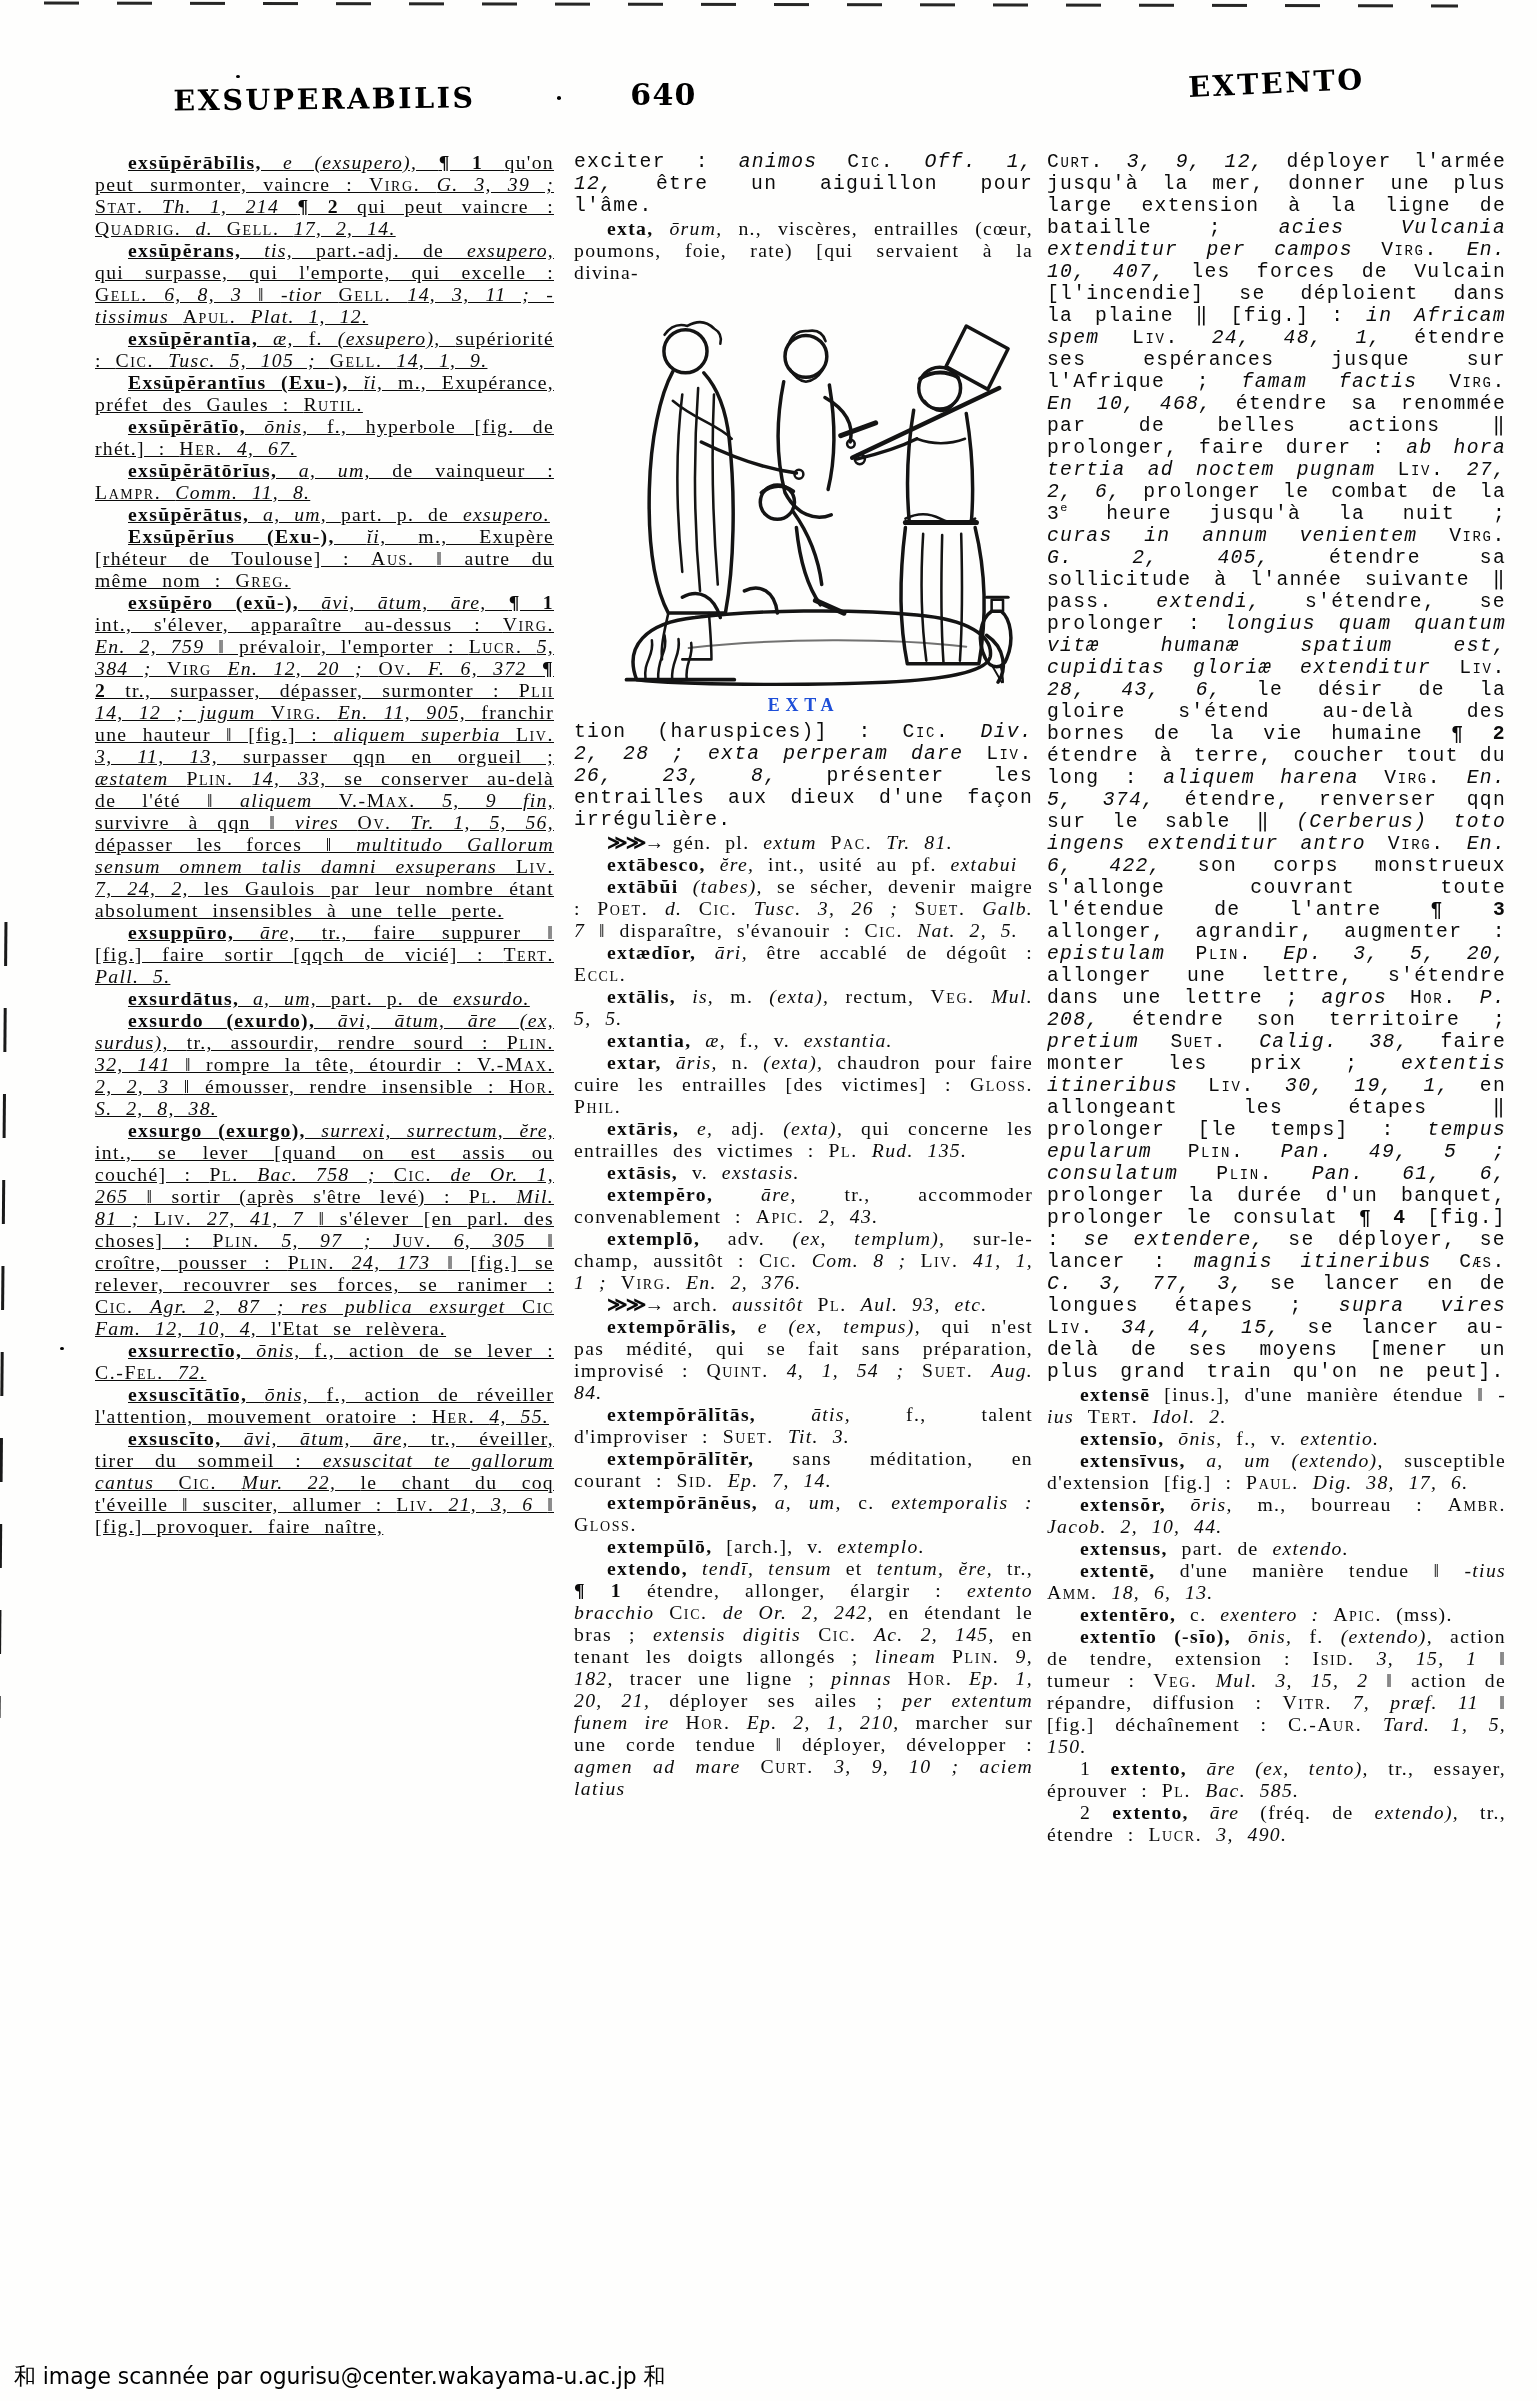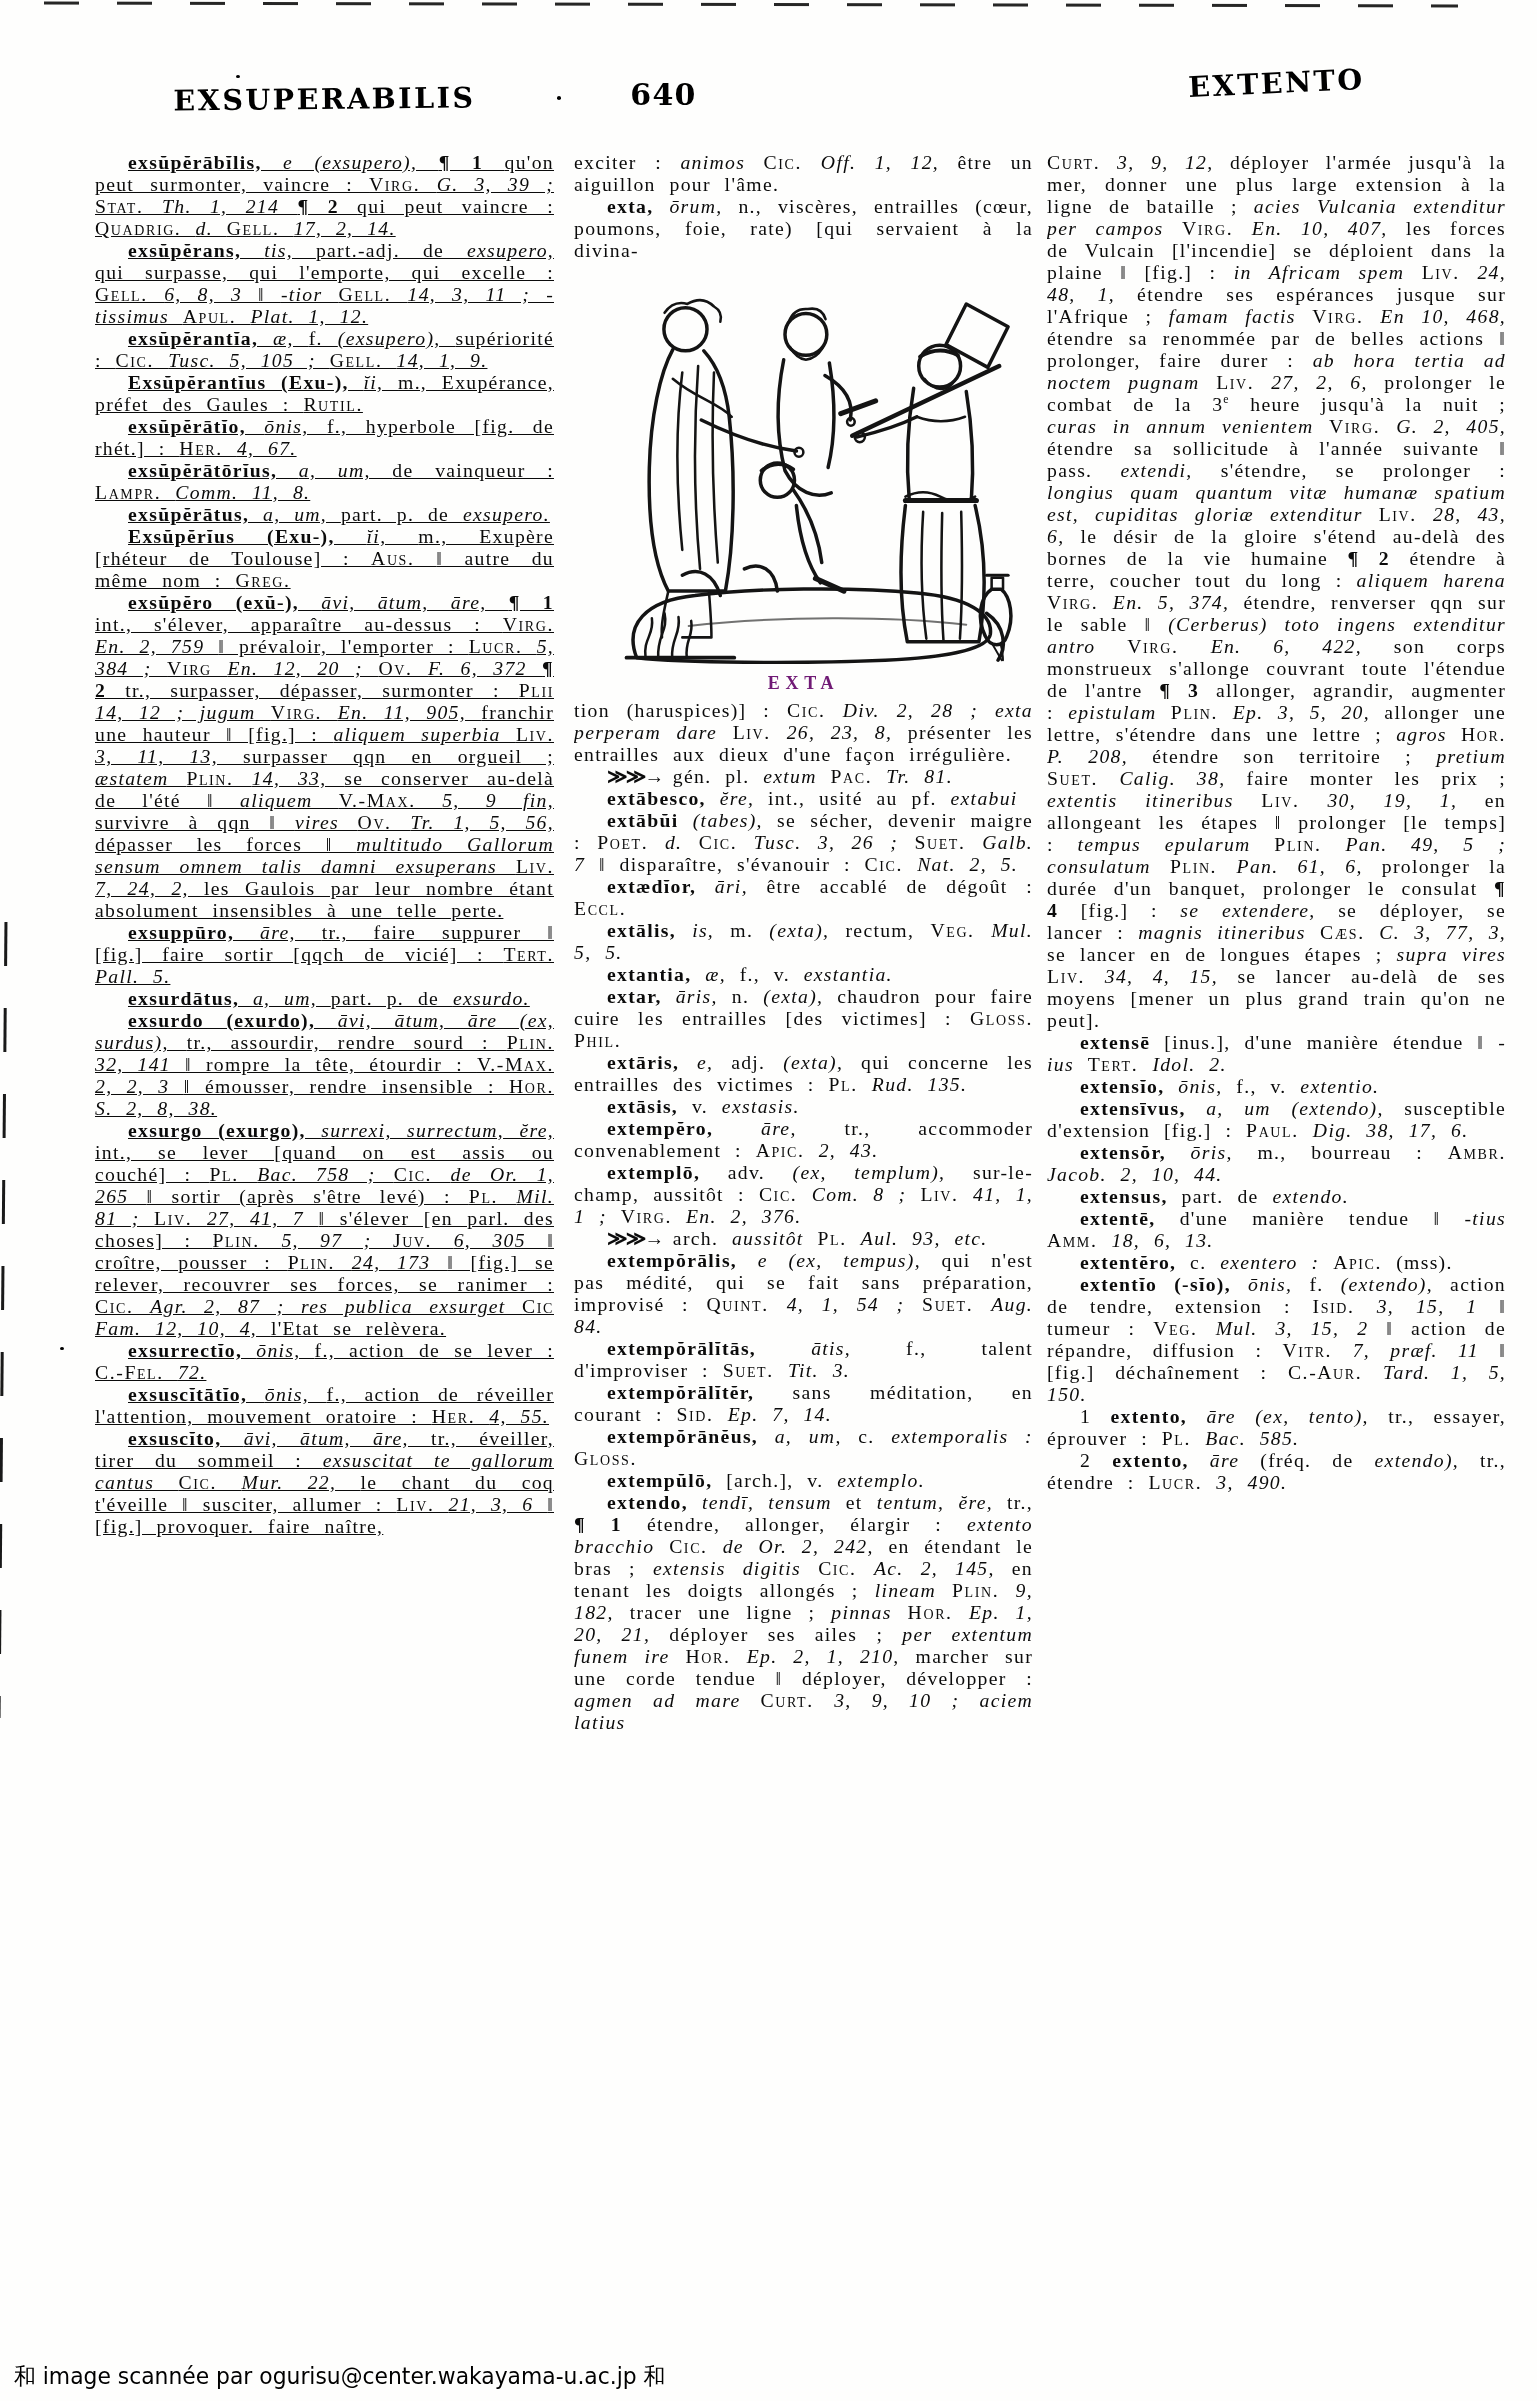--- a/index.html
+++ b/index.html
@@ -10,29 +10,29 @@
   .hdr-left{left:95px;top:82px;width:459px;text-align:center;font-size:28.5px;letter-spacing:2.5px;transform:rotate(-0.6deg);}
   .hdr-center{left:0;top:77px;width:1327px;text-align:center;font-size:30px;letter-spacing:1.3px;}
   .hdr-right{left:1047px;top:66px;width:459px;text-align:center;font-size:28.5px;letter-spacing:2.5px;transform:rotate(-2.6deg);}
   .col{position:absolute;top:151px;width:459px;height:2200px;overflow:hidden;
        font-size:19.7px;line-height:22px;text-align:justify;
        letter-spacing:1.3px;word-spacing:7.6px;}
   .col1{left:95px;text-decoration:underline;}
   .col2{left:574px;}
   .col3{left:1047px;}
   p.para{margin:0;text-indent:33px;}
-  p.para.cont{text-indent:0;}
+  p.para.cont{text-indent:0;font-family:Liberation Mono, monospace;}
   .b{font-weight:bold;}
   .i{font-style:italic;}
   .s{font-variant:small-caps;letter-spacing:1.6px;}
   .a{font-weight:bold;letter-spacing:-1.9px;}
   .p{vertical-align:super;font-size:.6em;line-height:0;}
   .fig{margin:10px 0 5px 0;text-align:center;}
   .fig svg{display:block;margin:0 auto;}
-  figcaption{margin-top:7.6px;font-size:18px;font-weight:bold;letter-spacing:5.7px;color:#701a75;}
+  figcaption{margin-top:7.6px;font-size:18px;font-weight:bold;letter-spacing:5.7px;color:#1d4ed8;}
   .footer{position:absolute;left:14px;top:2361px;font-family:"DejaVu Sans", sans-serif;
           font-size:23px;color:#000;transform:scaleX(.95);transform-origin:left;white-space:nowrap;}
   .art-top{position:absolute;left:44px;top:3.2px;width:1414px;height:3.2px;opacity:.85;
            background:repeating-linear-gradient(90deg,#000 0 35px,transparent 35px 73px);transform:rotate(.12deg);}
   .art-left{position:absolute;left:1.3px;top:922px;width:3.2px;height:796px;opacity:.9;
             background:repeating-linear-gradient(180deg,#000 0 44px,transparent 44px 86px);transform:rotate(.5deg);}
   .speck{position:absolute;background:#000;border-radius:50%;}
 </style>
 </head>
 <body>

